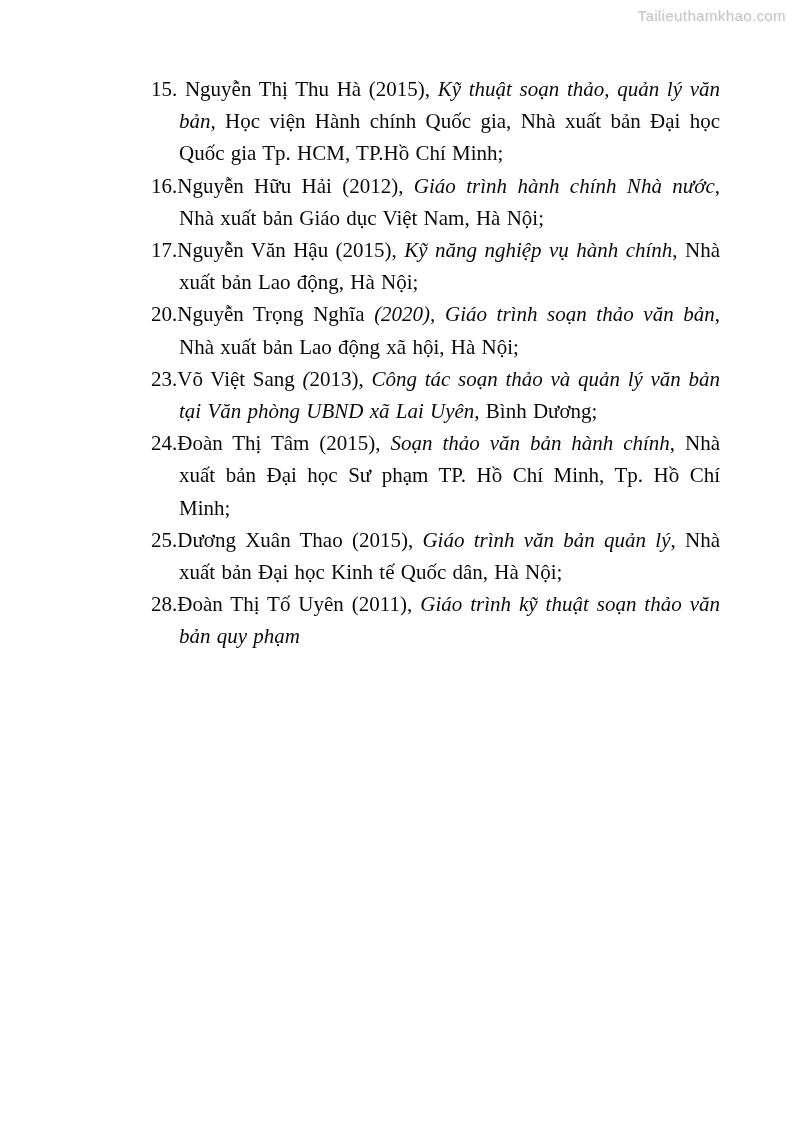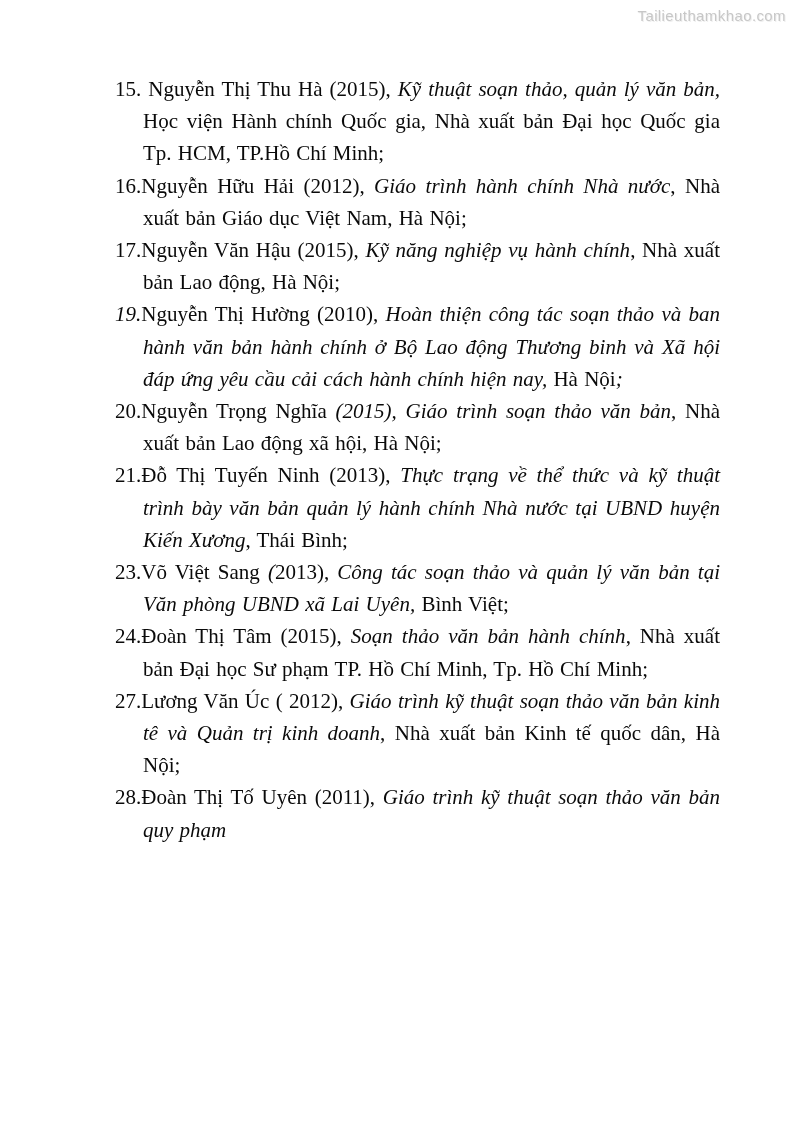--- a/index.html
+++ b/index.html
@@ -32,36 +32,35 @@
     margin: 0;
     padding: 73px 74px 0 115px;
     font-size: 21px;
     line-height: 32.2px;
   }
   ol.refs li {
     text-align: justify;
     padding-left: 28px;
     text-indent: -28px;
     word-spacing: 1px;
+    margin-left: 36px;
   }
   .it {
     font-style: italic;
   }
 </style>
 </head>
 <body>
 
 <div class="page">
   <span class="watermark">Tailieuthamkhao.com</span>
 
   <ol class="refs">
       <li><span>15. Nguyễn Thị Thu Hà (2015),  </span><span class="it">Kỹ thuật soạn thảo, quản lý văn bản,</span><span> Học viện Hành chính Quốc gia, Nhà xuất bản Đại học Quốc gia Tp. HCM, TP.Hồ Chí Minh;</span></li>
       <li><span>16.Nguyễn Hữu Hải (2012), </span><span class="it">Giáo trình hành chính Nhà nước</span><span>, Nhà xuất bản Giáo dục Việt Nam, Hà Nội;</span></li>
       <li><span>17.Nguyễn Văn Hậu (2015), </span><span class="it">Kỹ năng nghiệp vụ hành chính</span><span>, Nhà xuất bản Lao động, Hà Nội;</span></li>
-      <li><span class="it">19.</span><span>Nguyễn Thị Hường (2010), </span><span class="it">Hoàn thiện công tác soạn thảo và ban hành văn bản hành chính ở Bộ Lao động Thương binh và Xã hội đáp ứng yêu cầu cải cách hành chính hiện nay,</span><span> Hà Nội</span><span class="it">;</span></li>
-      <li><span>20.Nguyễn Trọng Nghĩa </span><span class="it">(2015), Giáo trình soạn thảo văn bản</span><span>, Nhà xuất bản Lao động xã hội, Hà Nội;</span></li>
-      <li><span>21.Đỗ Thị Tuyến Ninh (2013), </span><span class="it">Thực trạng về thể thức và kỹ thuật trình bày văn bản quản lý hành chính Nhà nước tại UBND huyện Kiến Xương</span><span>, Thái Bình;</span></li>
-      <li><span>23.Võ Việt Sang </span><span class="it">(</span><span>2013), </span><span class="it">Công tác soạn thảo và quản lý văn bản tại Văn phòng UBND xã Lai Uyên,</span><span> Bình Việt;</span></li>
+      <li><span>20.Nguyễn Trọng Nghĩa </span><span class="it">(2020), Giáo trình soạn thảo văn bản</span><span>, Nhà xuất bản Lao động xã hội, Hà Nội;</span></li>
+      <li><span>23.Võ Việt Sang </span><span class="it">(</span><span>2013), </span><span class="it">Công tác soạn thảo và quản lý văn bản tại Văn phòng UBND xã Lai Uyên,</span><span> Bình Dương;</span></li>
       <li><span>24.Đoàn Thị Tâm (2015), </span><span class="it">Soạn thảo văn bản hành chính</span><span>, Nhà xuất bản Đại học Sư phạm TP. Hồ Chí Minh, Tp. Hồ Chí Minh;</span></li>
-      <li><span>27.Lương Văn Úc ( 2012), </span><span class="it">Giáo trình kỹ thuật soạn thảo văn bản kinh tê và Quản trị kinh doanh</span><span>, Nhà xuất bản Kinh tế quốc dân, Hà Nội;</span></li>
+      <li><span>25.Dương Xuân Thao (2015),  </span><span class="it">Giáo trình văn bản quản lý</span><span>, Nhà xuất bản Đại học Kinh tế Quốc dân, Hà Nội;</span></li>
       <li><span>28.Đoàn Thị Tố Uyên (2011), </span><span class="it">Giáo trình kỹ thuật soạn thảo văn bản quy phạm</span></li>
     </ol>
 </div>
 
 </body></html>

